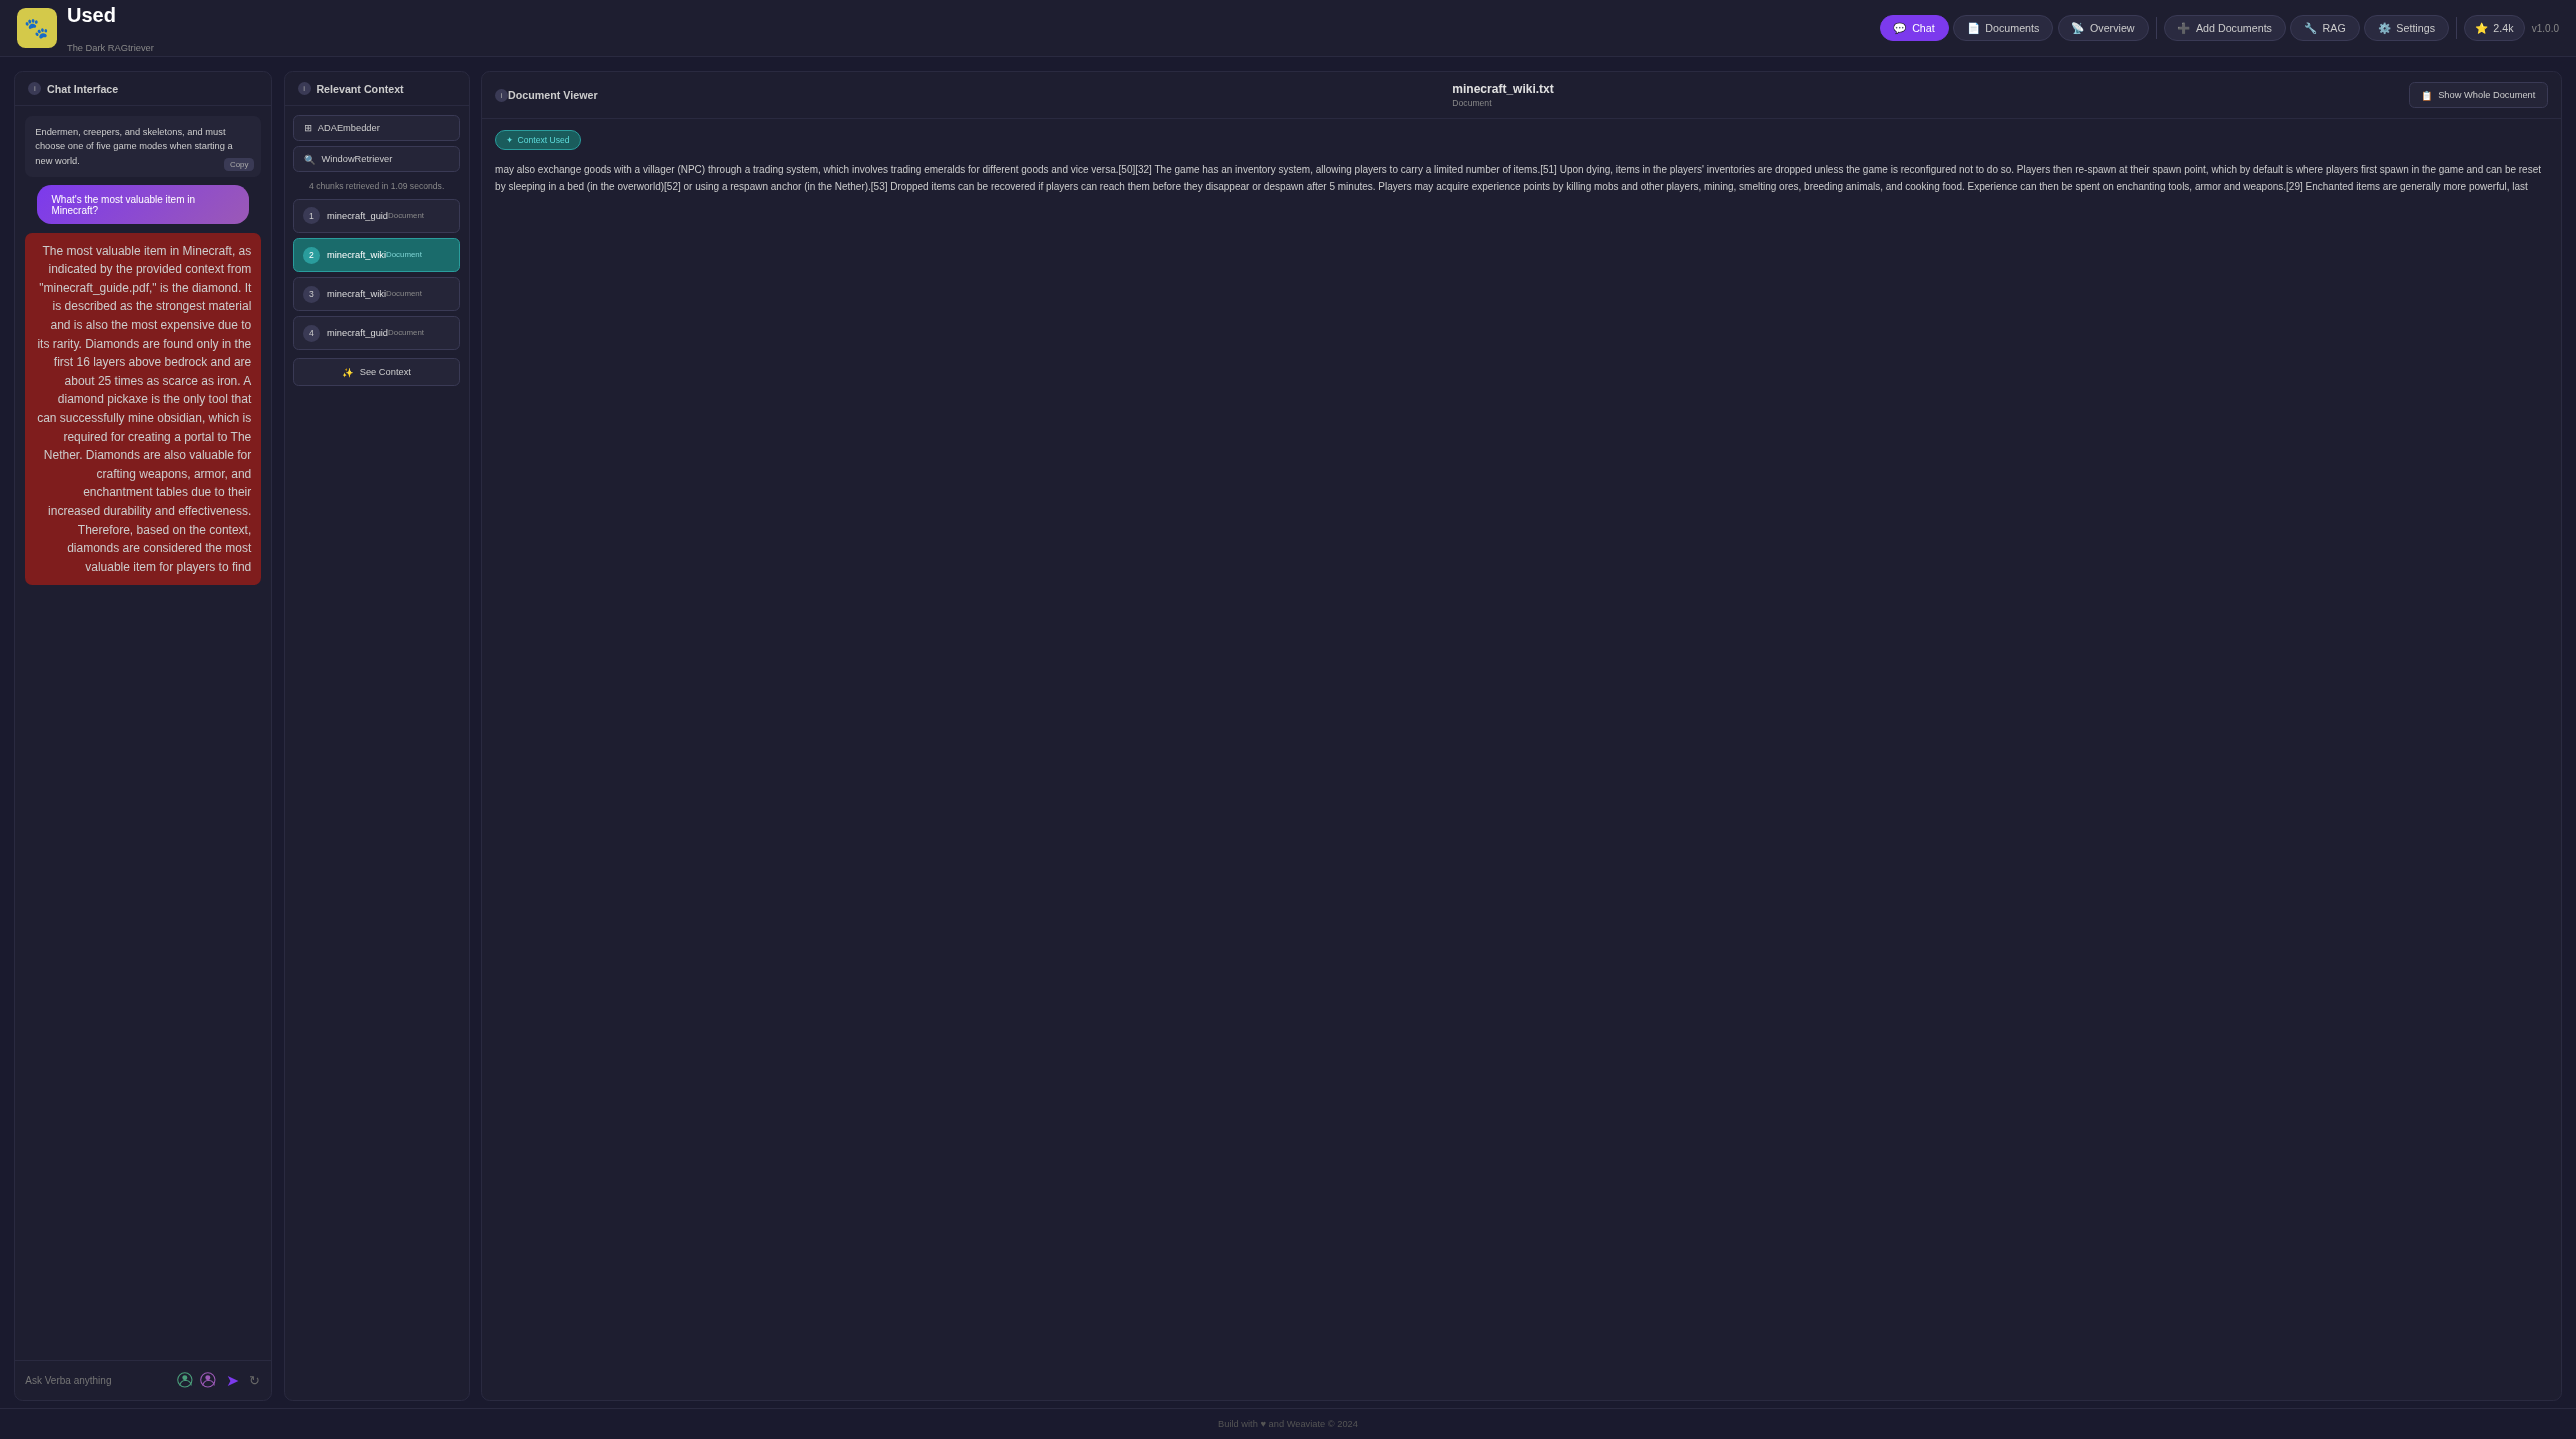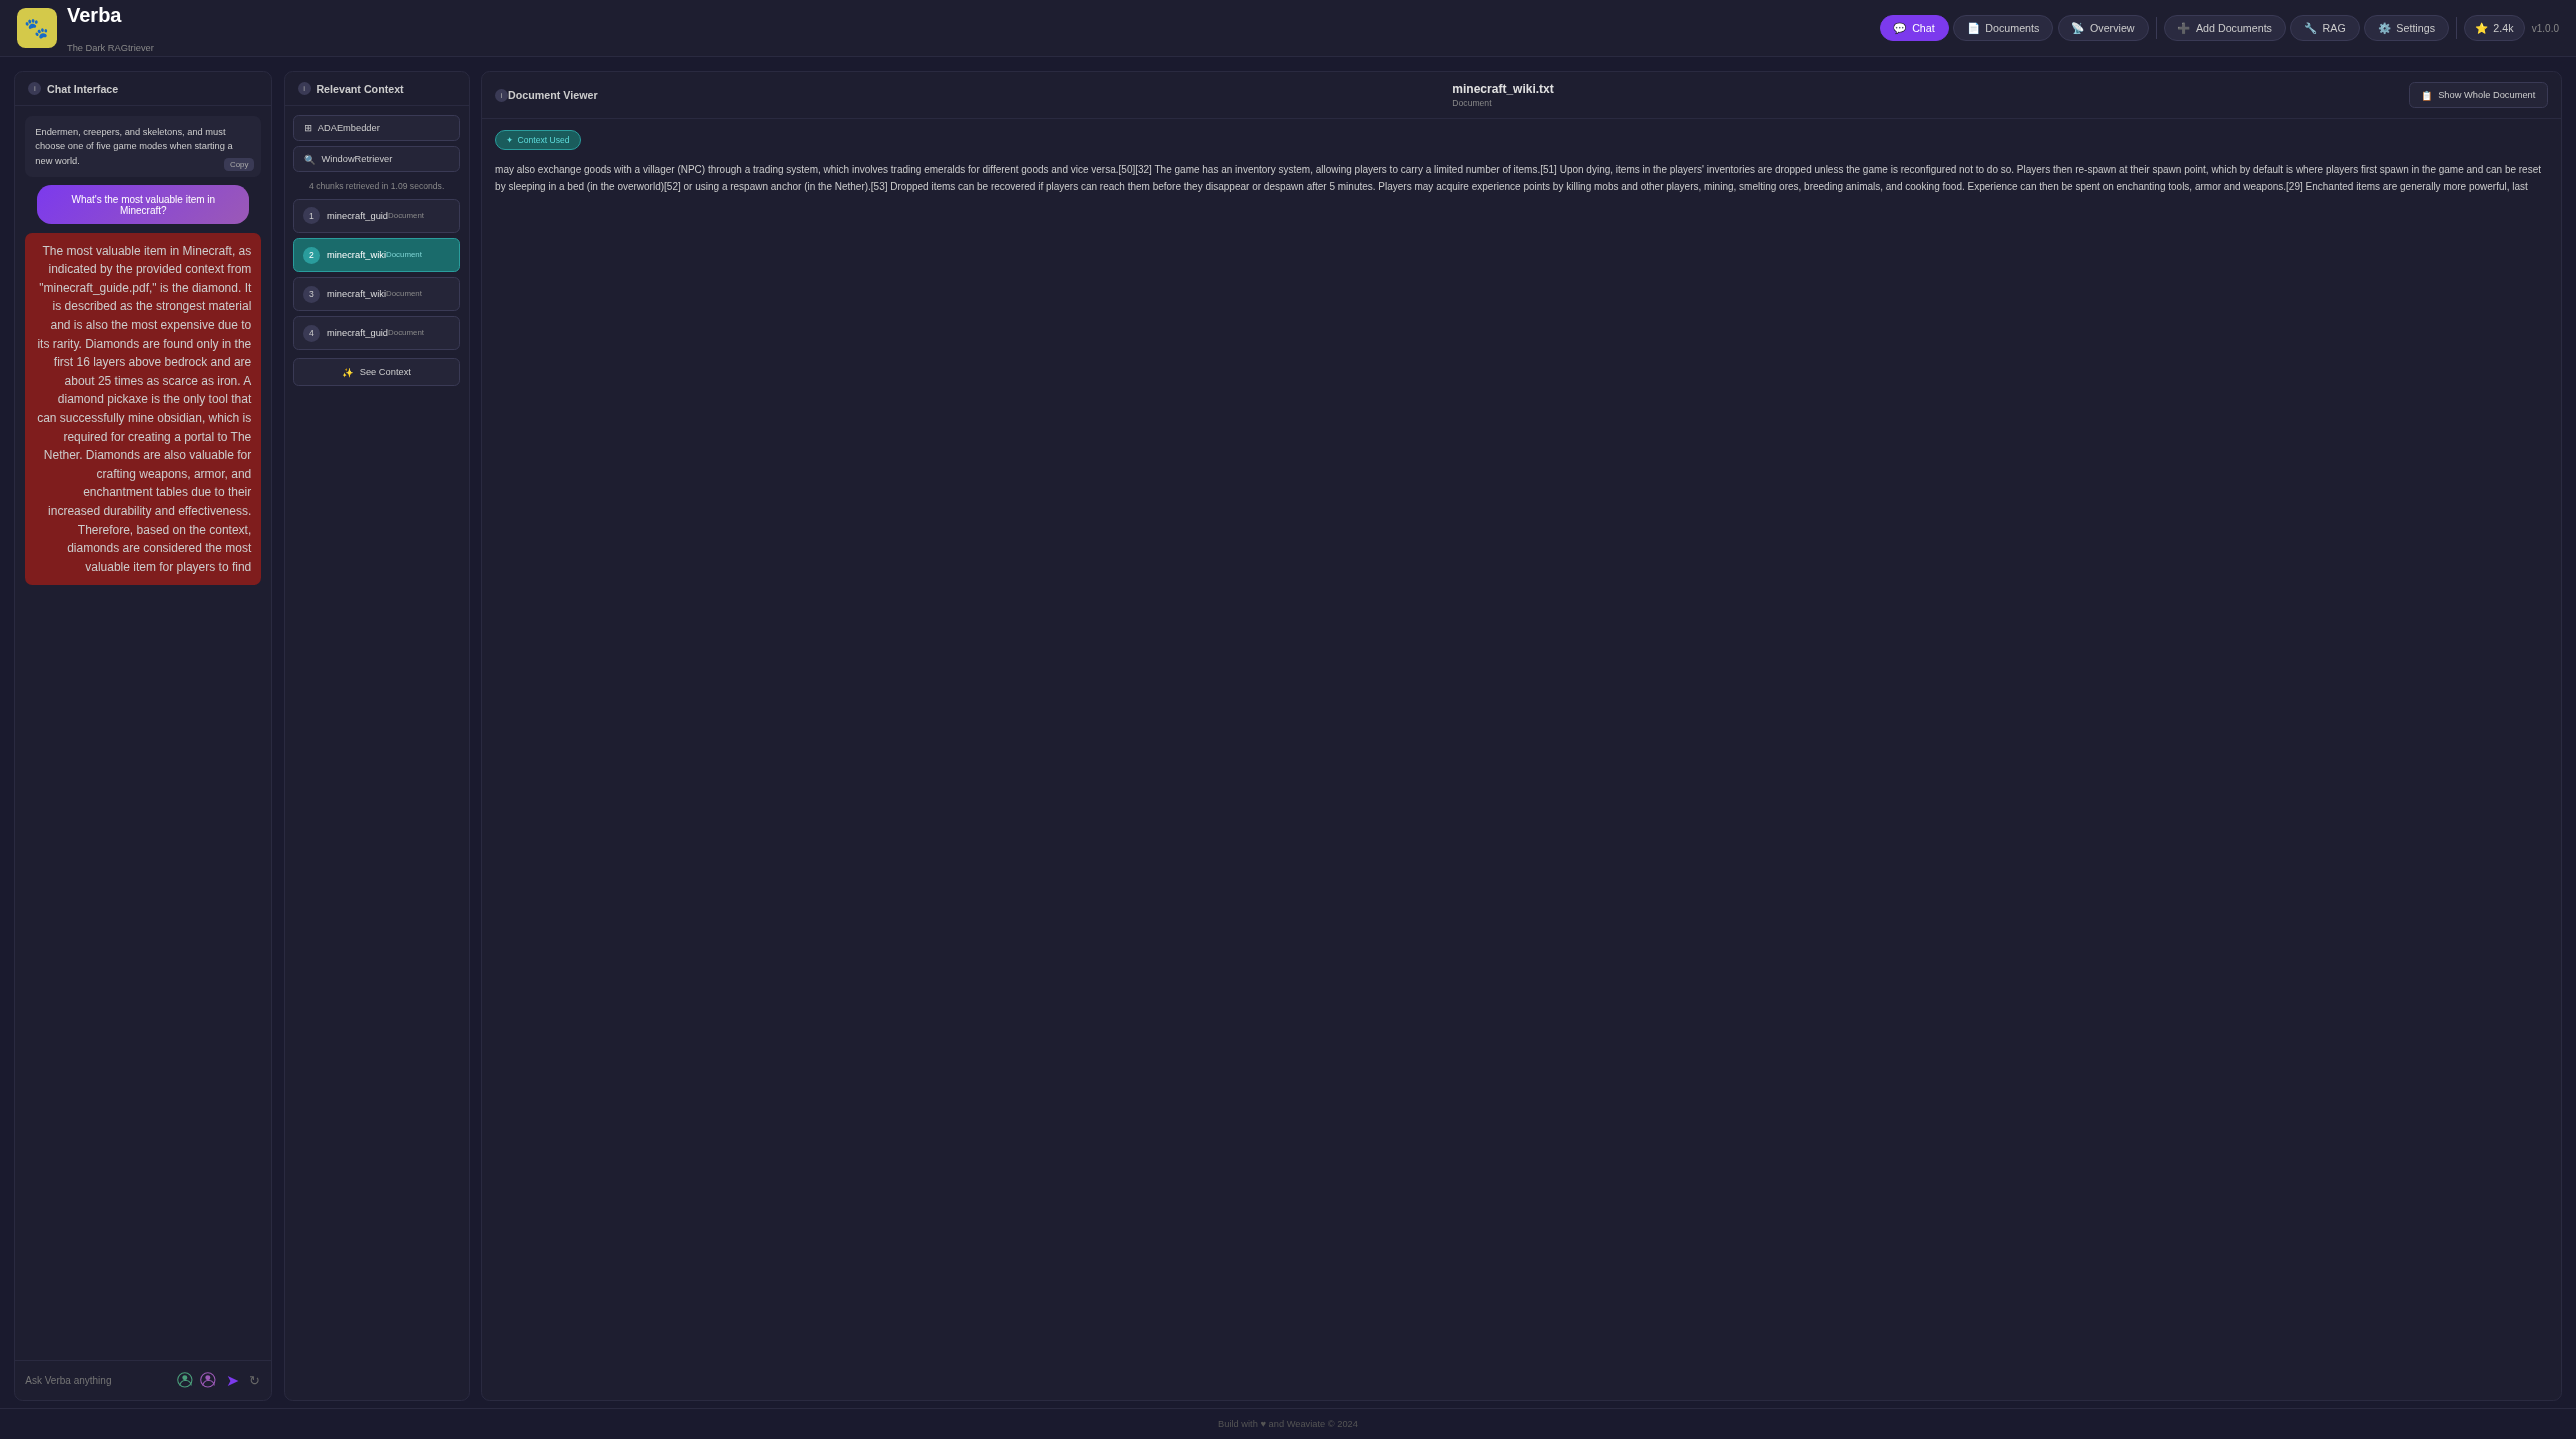--- a/index.html
+++ b/index.html
@@ -173,21 +173,21 @@
       padding: 2.1px 5.7px;
       cursor: pointer;
     }
     .chat-msg-user {
       background: linear-gradient(135deg, #7c3aed, #9b59b6);
       border-radius: 14.3px;
       padding: 8.6px 14.3px;
       font-size: 10px;
       color: #fff;
       align-self: center;
-      text-align: center;
+      text-align: left;
       max-width: 90%;
     }
     .chat-msg-assistant-long {
       background: #7f1d1d;
       border-radius: 7.2px;
       padding: 8.6px 10px;
       font-size: 12px;
       line-height: 1.55;
       color: #ccc;
       text-align: right;
@@ -389,21 +389,21 @@
   </style>
 </head>
 <body>
 
 <header class="header">
   <div class="header-left">
     <div class="logo-box">
       <span>🐾</span>
     </div>
     <div>
-      <div class="app-name">Verba</div>
+      <div class="app-name">Used</div>
       <div class="app-tagline">The Dark RAGtriever</div>
     </div>
   </div>
 
   <nav class="header-nav">
     <button class="nav-btn active">
       <span>💬</span>
       <span>Chat</span>
     </button>
     <button class="nav-btn">

